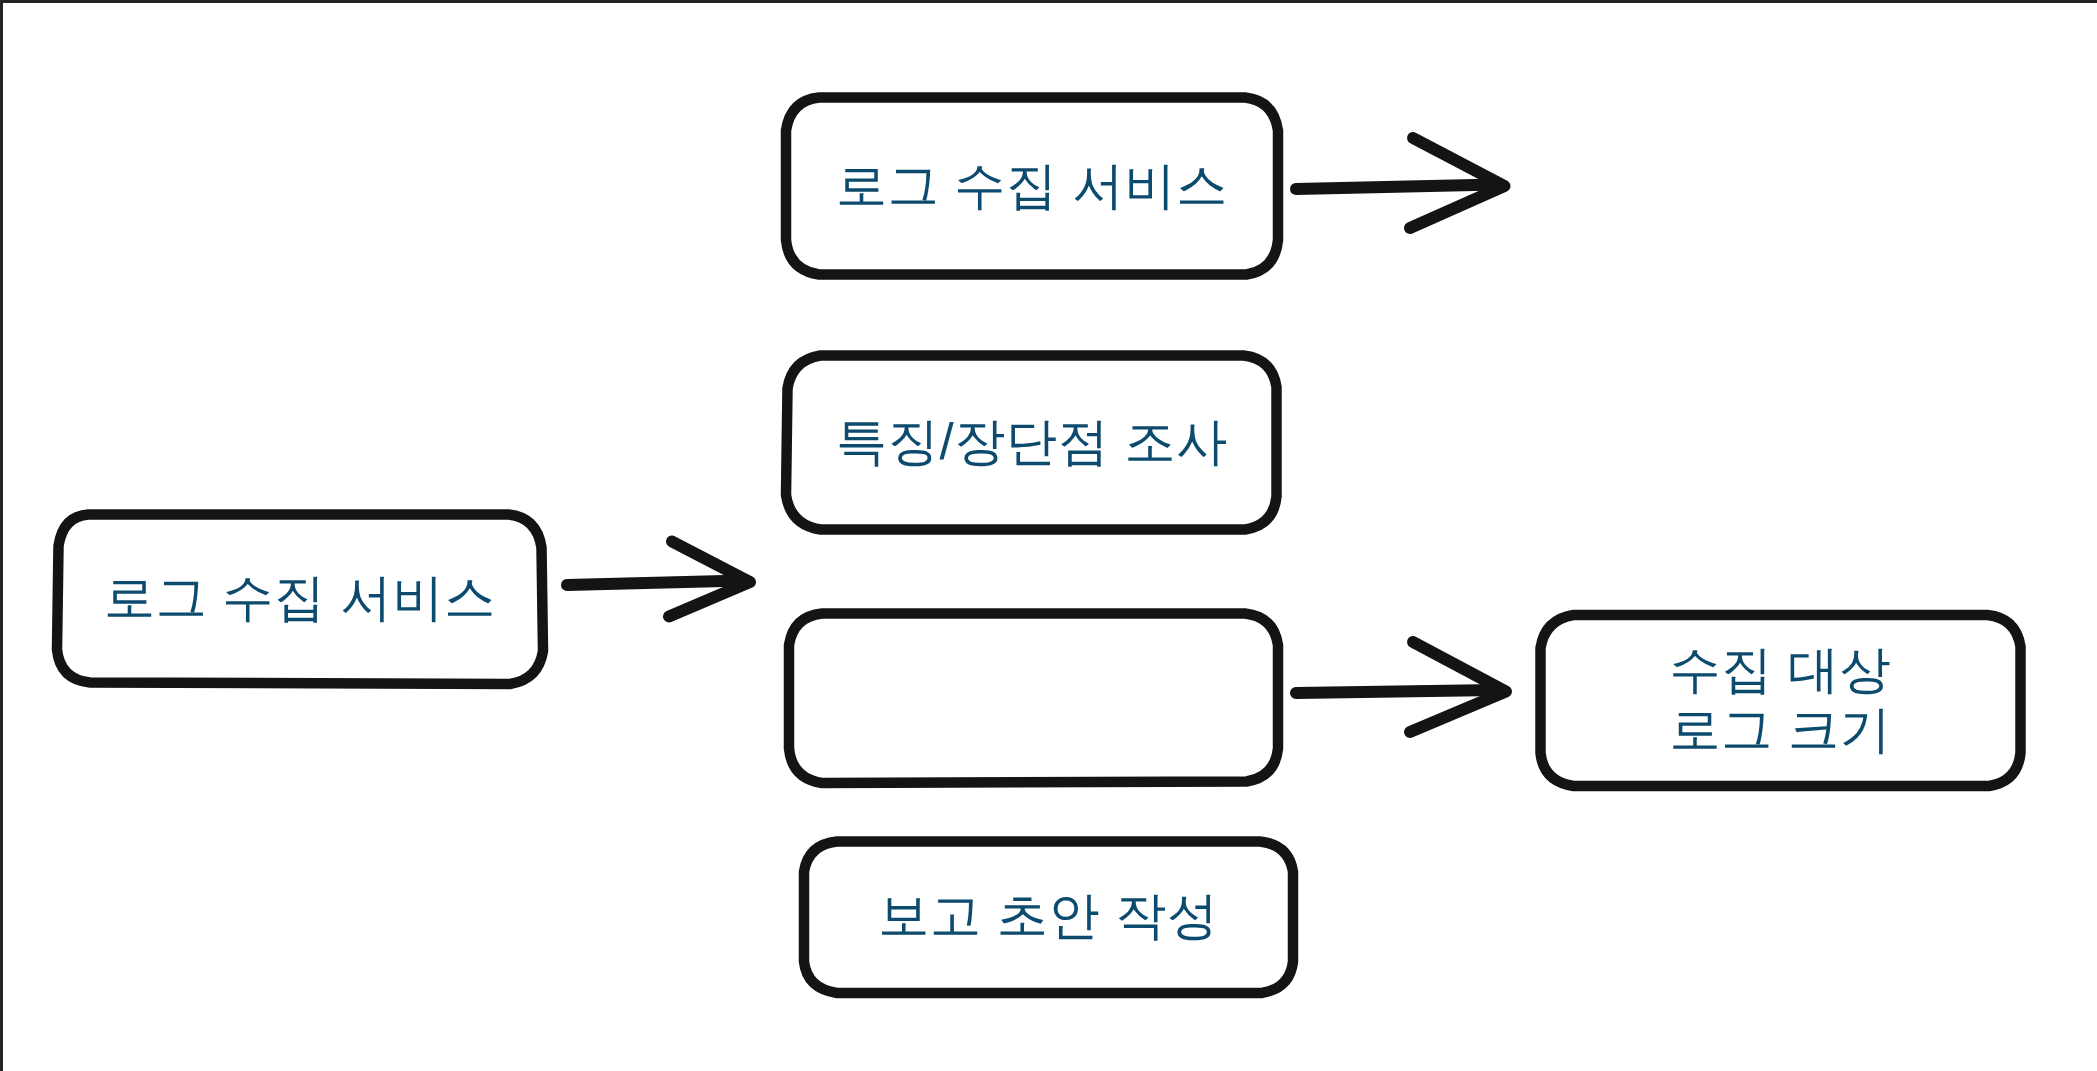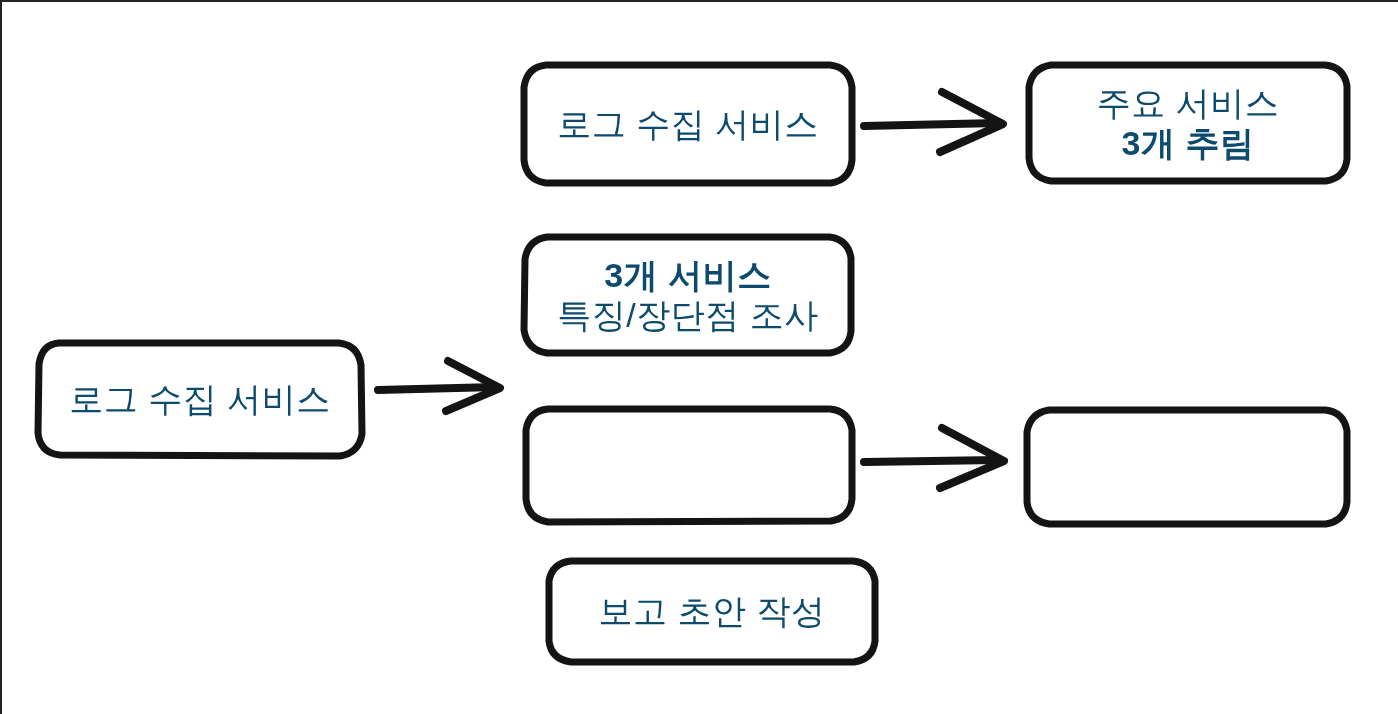--- a/index.html
+++ b/index.html
@@ -70,21 +70,21 @@
     font-weight: bold;
   }
   .arrow {
     position: absolute;
   }
   
   #node-root        { left: 34px;   top: 338px; width: 332px; height: 122px; }
   #node-collect     { left: 519px;  top: 60px;  width: 338px; height: 128px; }
   #node-survey      { left: 519px;  top: 232px; width: 338px; height: 126px; }
   #node-cost        { left: 521px;  top: 404px; width: 336px; height: 122px; }
-  #node-draft       { left: 544px;  top: 556px; width: 336px; height: 110px; text-align: right; }
+  #node-draft       { left: 531px;  top: 556px; width: 336px; height: 110px; text-align: right; }
   #node-top3        { left: 1024px; top: 60px;  width: 328px; height: 126px; }
   #node-logsize     { left: 1022px; top: 405px; width: 330px; height: 124px; }
   
   #arrow-root-branch  { left: 372px; top: 350px; width: 152px; height: 78px; }
   #arrow-collect-top3 { left: 858px; top: 82px;  width: 172px; height: 92px; }
   #arrow-cost-logsize { left: 858px; top: 418px; width: 172px; height: 92px; }
 </style>
 </head>
 <body>
 
@@ -109,54 +109,48 @@
     <div class="node-text">
       <span class="line">로그 수집 서비스</span>
     </div>
   </div>
 
   <div class="node" id="node-survey">
     <svg class="node-svg" viewBox="0 0 338 126" preserveAspectRatio="none">
       <path d="M28 5 Q9 8 6 27 L5 98 Q8 118 28 121 L311 121 Q330 118 332 99 L332 26 Q329 7 310 5 Z" fill="#ffffff" stroke="#141414" stroke-width="7" stroke-linejoin="round" stroke-linecap="round"></path>
     </svg>
     <div class="node-text">
-      <span class="line em">3개 서비스</span>
       <span class="line">특징/장단점 조사</span>
     </div>
   </div>
 
   <div class="node" id="node-cost">
     <svg class="node-svg" viewBox="0 0 336 122" preserveAspectRatio="none">
       <path d="M27 5 Q8 7 5 26 L5 95 Q7 115 27 118 L310 117 Q329 114 331 95 L331 26 Q328 7 309 5 Z" fill="#ffffff" stroke="#141414" stroke-width="7" stroke-linejoin="round" stroke-linecap="round"></path>
     </svg>
   </div>
 
   <div class="node" id="node-draft">
     <svg class="node-svg" viewBox="0 0 336 110" preserveAspectRatio="none">
       <path d="M27 5 Q8 7 5 25 L5 85 Q7 103 27 106 L310 106 Q329 103 331 85 L331 25 Q328 7 309 5 Z" fill="#ffffff" stroke="#141414" stroke-width="7" stroke-linejoin="round" stroke-linecap="round"></path>
     </svg>
     <div class="node-text">
       <span class="line">보고 초안 작성</span>
     </div>
   </div>
 
-  <div class="node" id="node-top3">
-    <svg class="node-svg" viewBox="0 0 328 126" preserveAspectRatio="none">
-      <path d="M27 5 Q8 8 5 27 L5 98 Q7 118 27 121 L302 121 Q321 118 323 99 L323 26 Q320 7 301 5 Z" fill="#ffffff" stroke="#141414" stroke-width="7" stroke-linejoin="round" stroke-linecap="round"></path>
-    </svg>
-    <div class="node-text">
-      <span class="line">주요 서비스</span>
-      <span class="line em">3개 추림</span>
-    </div>
-  </div>
 
   <div class="node" id="node-logsize">
     <svg class="node-svg" viewBox="0 0 330 124" preserveAspectRatio="none">
       <path d="M27 5 Q8 8 5 27 L5 97 Q7 116 27 119 L304 119 Q323 116 325 97 L325 26 Q322 7 303 5 Z" fill="#ffffff" stroke="#141414" stroke-width="7" stroke-linejoin="round" stroke-linecap="round"></path>
     </svg>
+    <div class="node-text">
+      <span class="line">수집 대상</span>
+      <span class="line">로그 크기</span>
+    </div>
   </div>
 
   <svg class="arrow" id="arrow-root-branch" viewBox="0 0 152 78">
     <g fill="none" stroke="#141414" stroke-width="8" stroke-linecap="round" stroke-linejoin="round">
       <path d="M6 40 L124 37"></path>
       <path d="M76 11 L128 38 L74 61"></path>
     </g>
   </svg>
 
   <svg class="arrow" id="arrow-collect-top3" viewBox="0 0 172 92">

